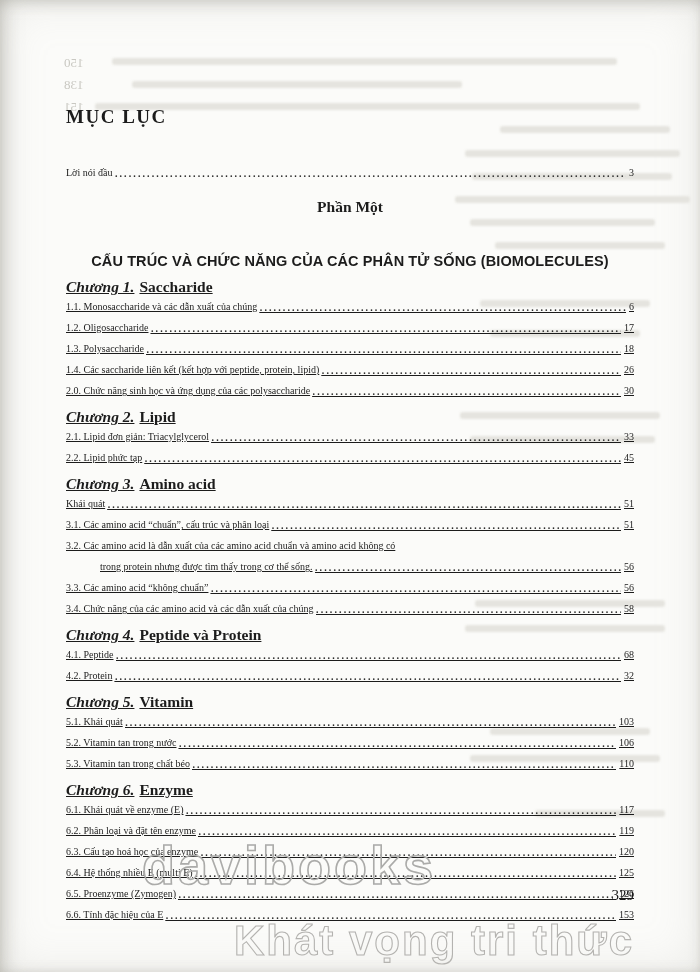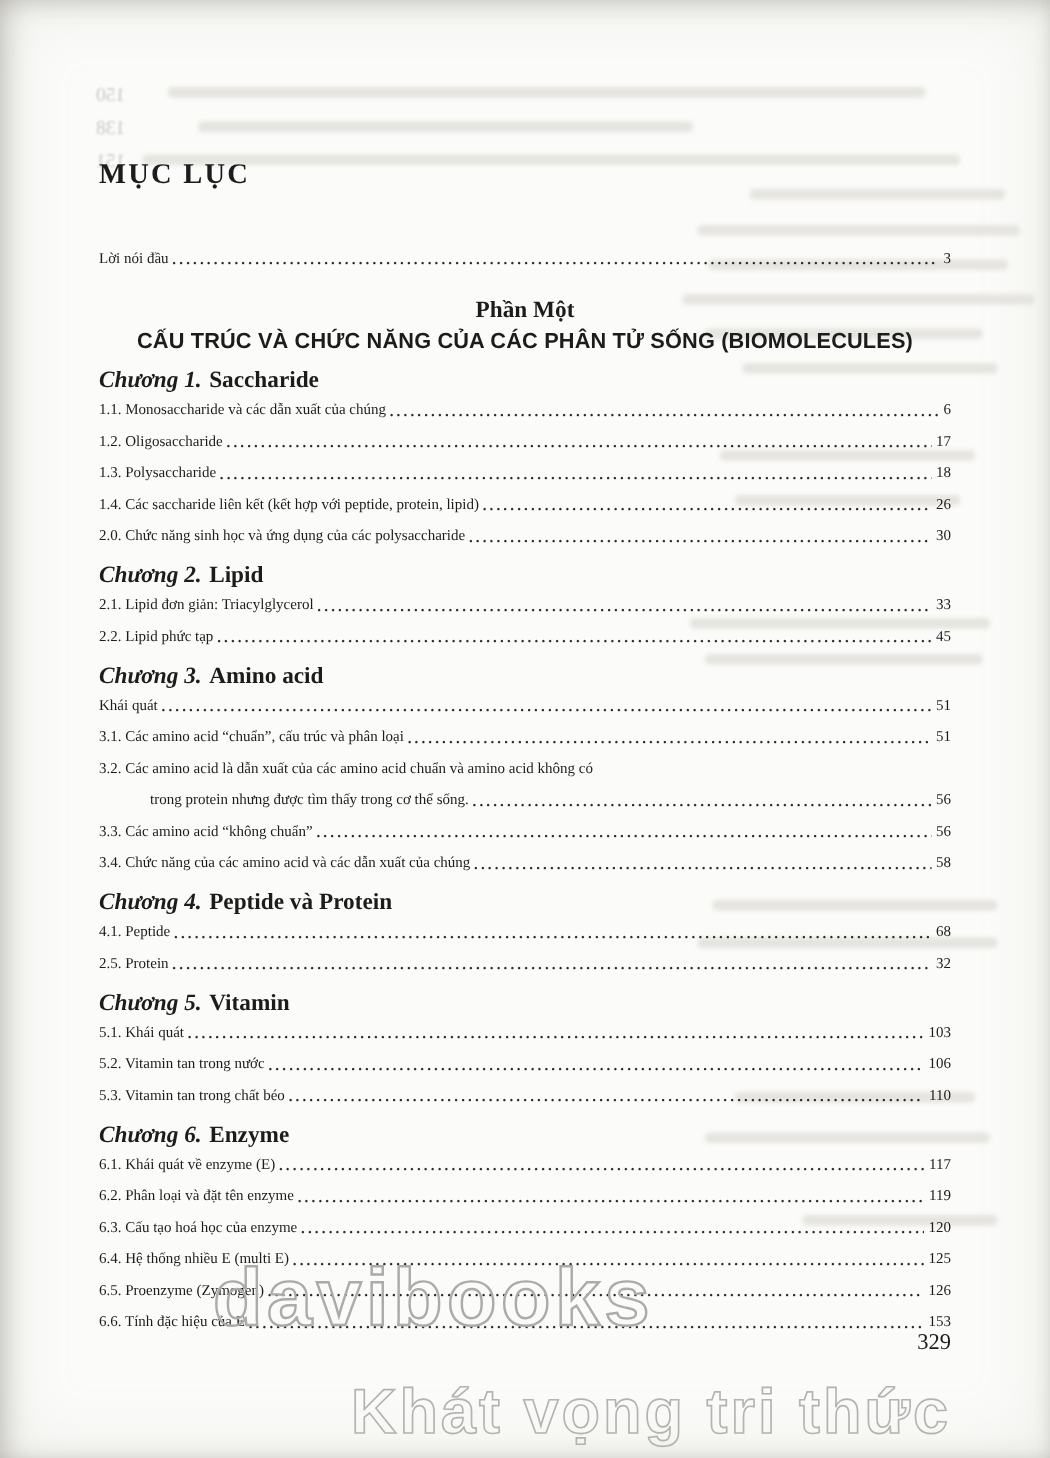--- a/index.html
+++ b/index.html
@@ -27,23 +27,24 @@
     margin:0 0 0 0;
   }
   .preface-row{margin-top:35px;}
 
   .part{ text-align:center; margin-top:13px;}
   .part-name{font-size:15.5px;font-weight:bold;line-height:20px;}
   .part-title{
     font-family:"Liberation Sans", sans-serif;
     font-size:14.5px;font-weight:bold;line-height:22px;
     letter-spacing:.1px;
-  }
-
-  .chapters{margin-top:0;}
+    margin-top:33px;
+  }
+
+  .chapters{margin-top:0;text-decoration:underline;}
   .chapter{
     margin-top:5px;
     line-height:20px;
     font-size:15.5px;font-weight:bold;
   }
   .chapter .chnum{font-style:italic;margin-right:5px;}
 
   .row{
     display:flex;align-items:flex-start;
     line-height:20px;font-size:10px;
@@ -223,21 +224,21 @@
 
       <div class="chapter">
         <span class="chnum">Chương 4.</span><span class="chtitle">Peptide và Protein</span>
       </div>
       <div class="row">
         <span class="lbl">4.1. Peptide</span>
         <span class="dots"></span>
         <span class="pg">68</span>
       </div>
       <div class="row">
-        <span class="lbl">2.5. Protein</span>
+        <span class="lbl">4.2. Protein</span>
         <span class="dots"></span>
         <span class="pg">32</span>
       </div>
 
       <div class="chapter">
         <span class="chnum">Chương 5.</span><span class="chtitle">Vitamin</span>
       </div>
       <div class="row">
         <span class="lbl">5.1. Khái quát</span>
         <span class="dots"></span>

